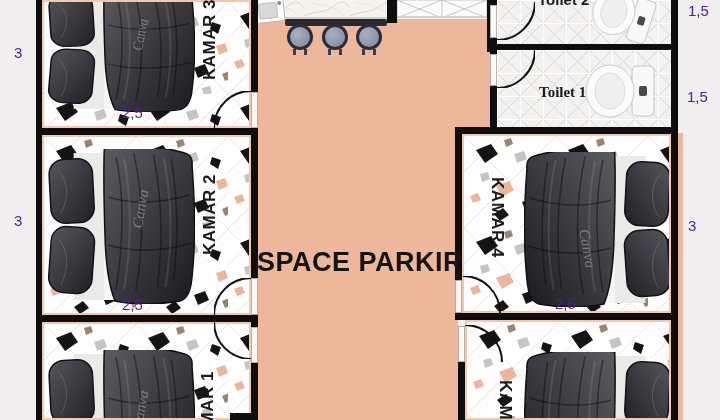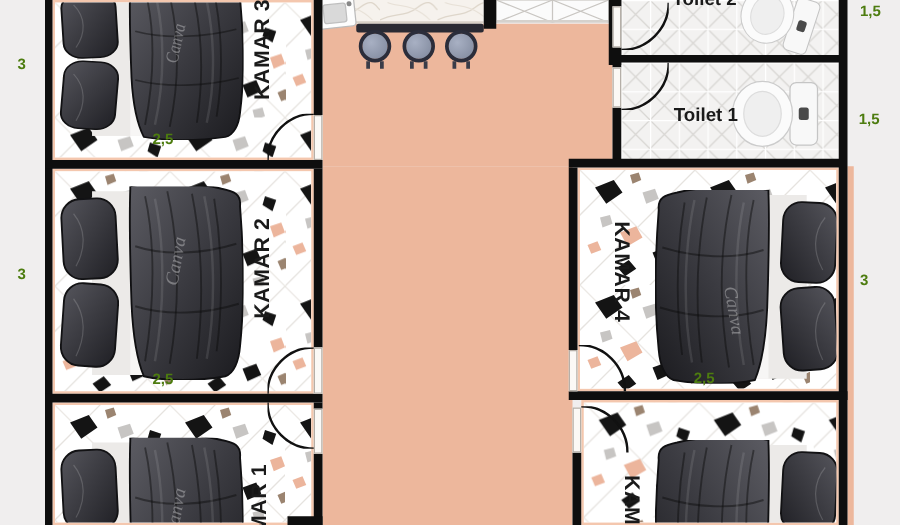--- a/index.html
+++ b/index.html
@@ -12,21 +12,21 @@
   .bed{position:absolute;z-index:2;}
   .fixture{position:absolute;z-index:2;}
   .wall{position:absolute;background:#0E0E0E;z-index:4;}
   .leaf{position:absolute;background:#FBF9F6;border:1px solid #B5AFa8;box-sizing:border-box;z-index:4;}
   .arc{position:absolute;z-index:5;}
   .vlabel{position:absolute;z-index:3;width:80px;height:22px;line-height:22px;text-align:center;
           font-weight:700;font-size:17px;letter-spacing:.5px;color:#1A1A1A;white-space:nowrap;}
   .rot-l{transform:rotate(-90deg);}
   .rot-r{transform:rotate(90deg);}
   .hlabel{position:absolute;z-index:3;font-weight:700;font-size:15px;color:#1A1A1A;white-space:nowrap;}
-  .dim{position:absolute;z-index:3;font-weight:700;font-size:12px;color:#4d7c0f;white-space:nowrap;}
+  .dim{position:absolute;z-index:3;font-weight:400;font-size:15px;color:#4c1d95;white-space:nowrap;}
   .parkingLabel{position:absolute;left:250px;top:247px;width:220px;text-align:center;z-index:5;
           font-weight:800;font-size:27px;letter-spacing:.5px;color:#141414;}
   .watermark{position:absolute;left:239px;top:187px;display:flex;align-items:center;gap:8px;
           opacity:.5;z-index:6;}
   .watermark .wm-text{font-weight:700;font-size:34px;letter-spacing:-.5px;color:#FFFFFF;}
   .counterbar{position:absolute;left:285px;top:19px;width:102px;height:7px;background:#2A2A33;border-radius:2px;z-index:2;}
   .stool{position:absolute;width:26px;height:26px;border-radius:50%;z-index:3;
          background:radial-gradient(circle at 35% 35%, #A8B0C3, #7E879B);border:3px solid #2B2D3A;box-sizing:border-box;}
   .leg{position:absolute;width:3px;height:6px;background:#3A3C48;z-index:2;}
   .salmonstrip{position:absolute;background:#EDB79C;z-index:3;}
@@ -258,25 +258,26 @@
   <svg class="arc" style="left:497px;top:50px;" width="38" height="38">
       <path d="M0,38 A38,38 0 0 0 38,0" stroke="#111" stroke-width="2" fill="none"></path>
     </svg>
 
   <div class="vlabel rot-l" style="left:170px;top:29px;">KAMAR 3</div>
   <div class="vlabel rot-l" style="left:170px;top:204px;">KAMAR 2</div>
   <div class="vlabel rot-l" style="left:168px;top:401px;">KAMAR 1</div>
   <div class="vlabel rot-r" style="left:457px;top:206px;">KAMAR 4</div>
   <div class="vlabel rot-r" style="left:465px;top:409px;">KAMAR 5</div>
   <div class="hlabel" style="left:538px;top:-9px;">Toilet 2</div>
-  <div class="hlabel" style="left:539px;top:84px;">Toilet 1</div>
+  <div class="hlabel" style="left:539px;top:84px;font-family:Liberation Serif, serif;">Toilet 1</div>
 
   <div class="dim" style="left:14px;top:44px;">3</div>
   <div class="dim" style="left:14px;top:212px;">3</div>
   <div class="dim" style="left:688px;top:2px;">1,5</div>
   <div class="dim" style="left:687px;top:88px;">1,5</div>
   <div class="dim" style="left:688px;top:217px;">3</div>
   <div class="dim" style="left:122px;top:104px;">2,5</div>
   <div class="dim" style="left:122px;top:296px;">2,5</div>
   <div class="dim" style="left:555px;top:295px;">2,5</div>
 
+  <div class="parkingLabel">SPACE PARKIR</div>
 
 </div>
 
 </body></html>

